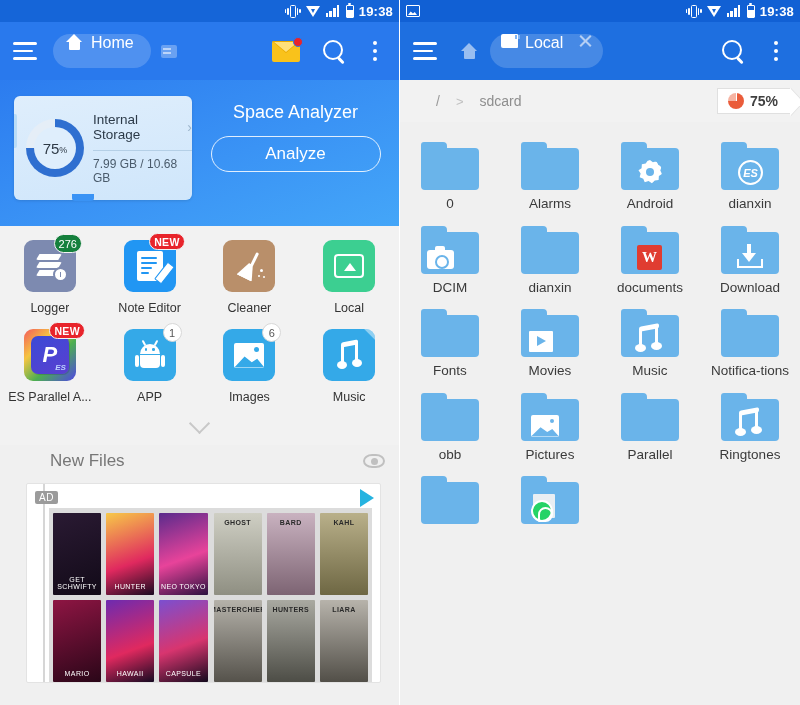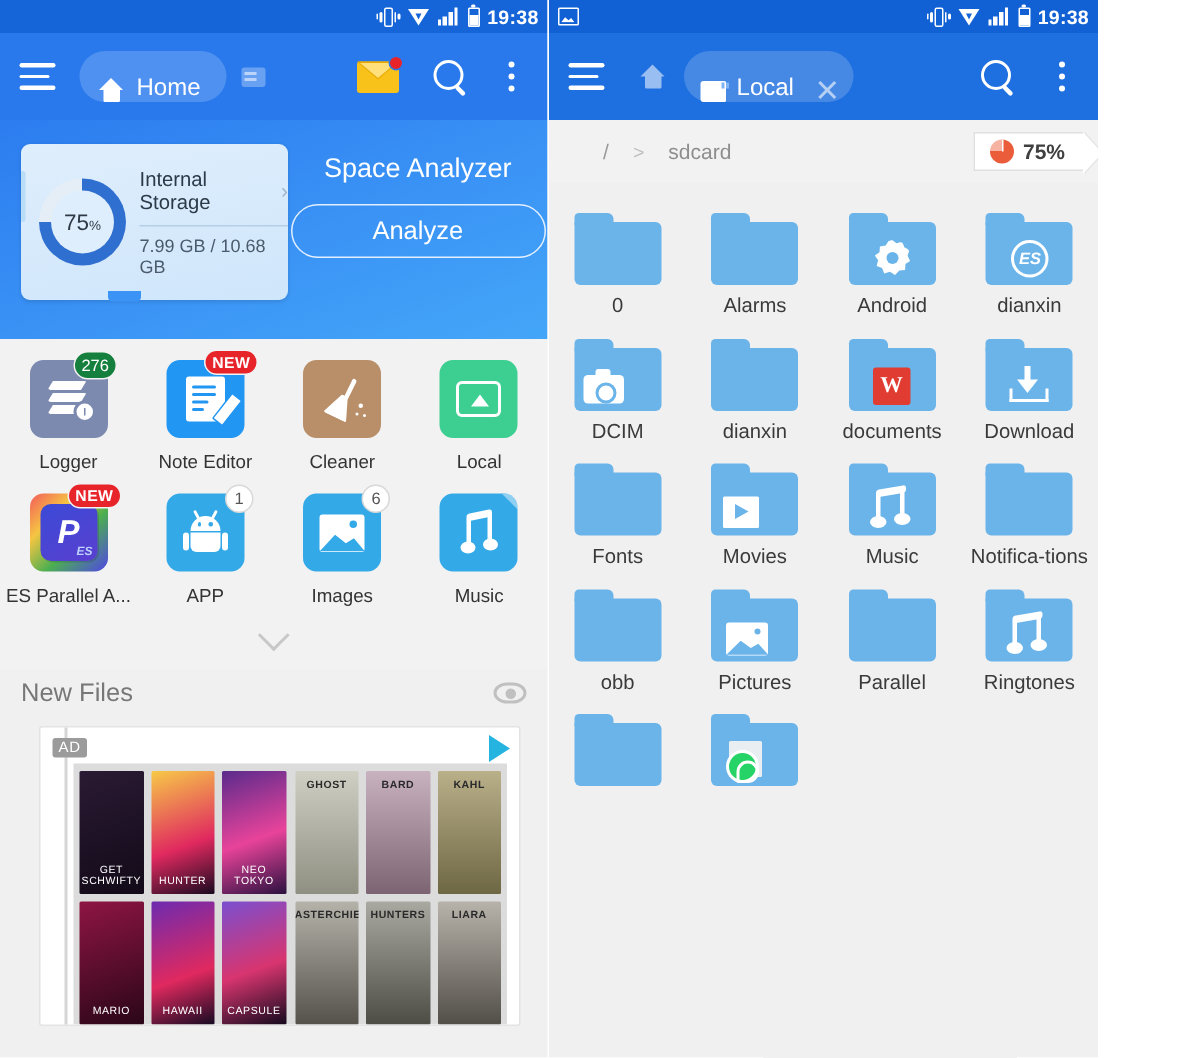--- a/index.html
+++ b/index.html
@@ -2,21 +2,21 @@
 <html><head>
 <meta charset="utf-8">
 <style>
   * { margin:0; padding:0; box-sizing:border-box; }
   html,body { width:800px; height:705px; overflow:hidden; }
   body {
     font-family:"Liberation Sans", sans-serif;
     background:#ffffff;
     -webkit-font-smoothing:antialiased;
   }
-  .screens { display:flex; width:732px; height:705px; }
+  .screens { display:flex; width:800px; height:705px; }
   .panel { width:400px; height:705px; position:relative; overflow:hidden; background:#f0f0f0; }
   .panel-left { border-right:1px solid #ffffff; }
 
   
   .statusbar {
     height:22px; background:#1565d8; display:flex; align-items:center;
     padding:0 6px; color:#fff; position:relative;
   }
   .statusbar.right-sb { background:#1160d4; }
   .sb-left { display:flex; align-items:center; gap:4px; }
@@ -49,21 +49,21 @@
 
   
   .appbar { height:58px; background:#2979ed; display:flex; align-items:center; padding:0 13px; }
   .appbar.r { background:#1e6fe0; }
   .hamb { width:26px; height:20px; display:flex; flex-direction:column; justify-content:center; gap:5px; cursor:pointer; flex:0 0 auto;}
   .hamb i{ display:block; height:2.6px; background:#fff; border-radius:2px;}
   .hamb i:nth-child(1){width:24px;} .hamb i:nth-child(2){width:20px;} .hamb i:nth-child(3){width:24px;}
 
   .home-pill {
     margin-left:14px; height:34px; border-radius:17px; background:rgba(255,255,255,.18);
-    display:flex; align-items:flex-end; padding:0 17px 0 13px; gap:8px; cursor:pointer;
+    display:flex; align-items:flex-start; padding:0 17px 0 13px; gap:8px; cursor:pointer;
   }
   .home-pill .label { color:#fff; font-size:16px; }
   .house { width:17px; height:16px; position:relative; }
   .house:before{ content:""; position:absolute; left:0; top:0; width:0;height:0;
     border-left:8.5px solid transparent; border-right:8.5px solid transparent; border-bottom:8px solid #fff;}
   .house:after{ content:""; position:absolute; left:3px; top:7px; width:11px; height:9px; background:#fff; border-radius:0 0 1px 1px;}
 
   .mini-tab { margin-left:10px; width:16px; height:13px; border-radius:2px; background:rgba(255,255,255,.30); position:relative; cursor:pointer;}
   .mini-tab:after{content:"";position:absolute;left:2px;top:3px;width:8px;height:2px;background:rgba(255,255,255,.55);box-shadow:0 4px 0 rgba(255,255,255,.55);}
 
@@ -186,21 +186,21 @@
   .noteic .h1{ position:absolute; left:1px; bottom:0px; width:10px;height:8px; background:#fff; border-radius:50%;}
   .noteic .h2{ position:absolute; right:0px; bottom:2px; width:10px;height:8px; background:#fff; border-radius:50%;}
   .fold { position:absolute; right:0; top:0; width:11px; height:11px; background:rgba(255,255,255,.45);
      clip-path:polygon(100% 0,100% 100%,0 0); border-radius:0 9px 0 0;}
 
   .expand { text-align:center; padding:12px 0 10px; }
   .chev-d { display:inline-block; width:15px; height:15px; border-right:2.4px solid #c8c8c8; border-bottom:2.4px solid #c8c8c8; transform:rotate(45deg); }
 
   
   .nf-head { display:flex; align-items:center; padding:6px 14px 12px; }
-  .nf-title { font-size:17px; color:#777; }
+  .nf-title { font-size:17px; color:#777;margin-left:36px; }
   .eye { margin-left:auto; width:22px; height:14px; position:relative; cursor:pointer;}
   .eye:before{ content:""; position:absolute; inset:0; border:2px solid #c0c0c0; border-radius:50% 50% 50% 50%/60% 60% 60% 60%;}
   .eye:after{ content:""; position:absolute; left:7.5px; top:3.5px; width:7px;height:7px; background:#c0c0c0; border-radius:50%;}
 
   .ad-wrap { margin:0 18px 0 26px; background:#fff; border:1px solid #e3e3e3; border-radius:2px; height:200px; position:relative; overflow:hidden;}
   .ad-rail { position:absolute; left:16px; top:-18px; width:2px; height:220px; background:#d6d6d6;}
   .ad-tag { position:absolute; left:8px; top:7px; background:#9b9b9b; color:#fff; font-size:10px; padding:1px 4px; border-radius:2px; letter-spacing:.5px;}
   .ad-play { position:absolute; right:6px; top:5px; width:0;height:0; border-top:9px solid transparent; border-bottom:9px solid transparent; border-left:14px solid #25b3e0;}
   .ad-body { position:absolute; left:22px; right:8px; top:24px; bottom:0; background:#dcdcdc; display:flex; gap:6px; padding:5px 4px;}
   .ad-col { flex:1; display:grid; grid-template-columns:repeat(3,1fr); gap:5px; align-content:start; }

